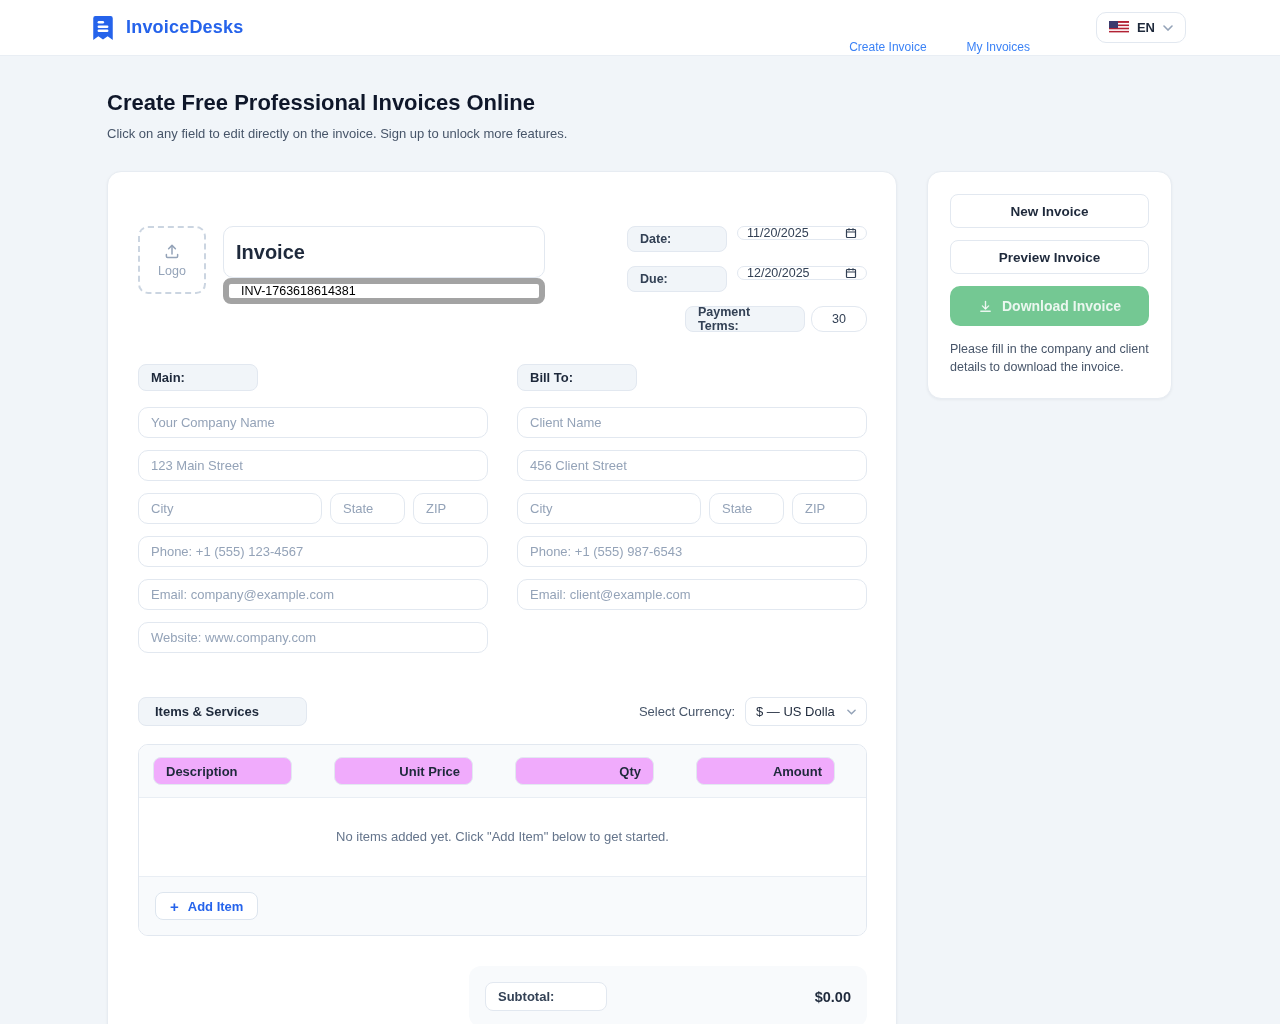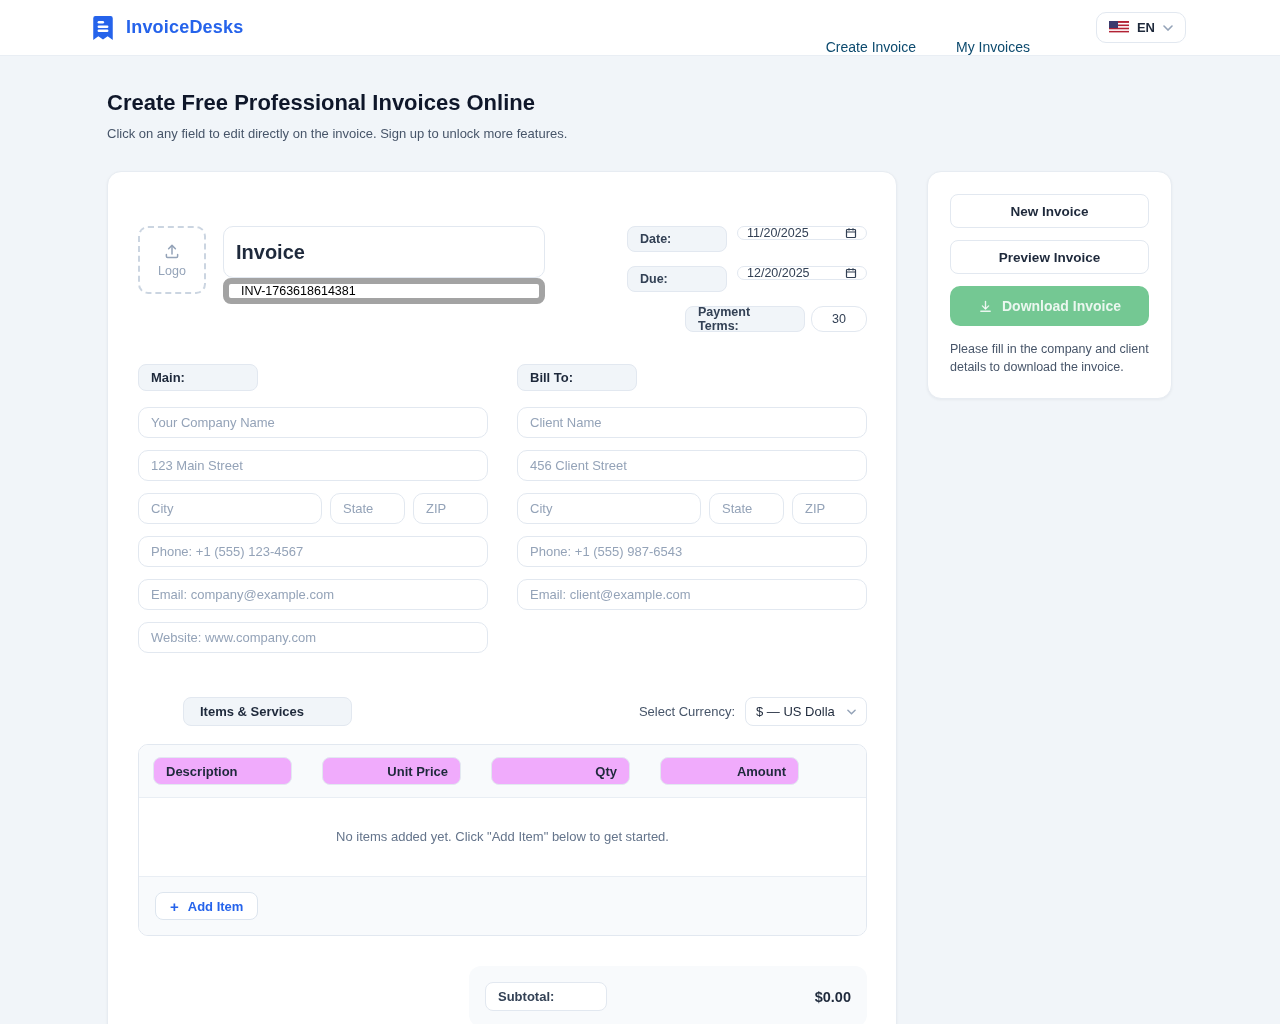--- a/index.html
+++ b/index.html
@@ -12,21 +12,21 @@
 
   
   .topbar {
     height:56px; background:#ffffff; border-bottom:1px solid #e9eef4;
     display:flex; align-items:center; justify-content:space-between;
     padding:0 94px 0 90px;
   }
   .brand { display:flex; align-items:center; gap:10px; }
   .brand-name { font-size:18px; font-weight:700; color:#2563eb; letter-spacing:.2px; }
   .topnav { display:flex; align-items:center; gap:40px; }
-  .nav-link { font-size:14px; font-weight:500; color:#0c4a6e; cursor:pointer;margin-top:38px; }
+  .nav-link { font-size:12px; font-weight:500; color:#3b82f6; cursor:pointer;margin-top:38px; }
   .lang-btn {
     display:flex; align-items:center; gap:8px; margin-left:26px;
     border:1px solid #e2e8f0; border-radius:10px; background:#fff;
     padding:7px 12px; cursor:pointer;
   }
   .lang-btn .lang-code { font-size:13px; font-weight:600; color:#1e293b; }
 
   
   .page { padding:0 107px; }
   .page-title { margin-top:34px; font-size:22px; font-weight:700; color:#0f172a; }
@@ -96,41 +96,41 @@
   .field::placeholder { color:#94a3b8; opacity:1; }
   .csz-row { display:flex; gap:8px; }
   .csz-row .city { flex:1; }
   .csz-row .small { width:75px; flex:none; }
 
   
   .items-head { display:flex; align-items:center; justify-content:space-between; margin-top:32px; }
   .items-pill {
     background:#f1f5f9; border:1px solid #e2e8f0; border-radius:8px;
     height:29px; padding:0 16px; display:flex; align-items:center;
-    font-size:13px; font-weight:700; color:#1e293b; width:169px; cursor:text;margin-left:45px;
+    font-size:13px; font-weight:700; color:#1e293b; width:169px; cursor:text;
   }
   .currency-wrap { display:flex; align-items:center; gap:10px; }
   .currency-label { font-size:13px; font-weight:500; color:#475569; }
   .currency-select {
     width:122px; height:29px; border:1px solid #e2e8f0; border-radius:8px;
     display:flex; align-items:center; justify-content:space-between; padding:0 10px;
     font-size:13px; color:#1e293b; background:#fff; cursor:pointer; white-space:nowrap; overflow:hidden;
   }
 
   .items-table { margin-top:18px; border:1px solid #e2e8f0; border-radius:10px; overflow:hidden; }
   .items-thead {
     background:#f8fafc; border-bottom:1px solid #e9eef4; padding:12px 14px;
     display:flex; gap:30px;
   }
   .th-box {
     width:139px; flex:none; height:28px; background:#f0abfc; border:1px solid #e2e8f0;
     border-radius:8px; display:flex; align-items:center; padding:0 12px;
     font-size:13px; font-weight:700; color:#1e293b; cursor:text;
   }
-  .th-box.right { justify-content:flex-end; }
+  .th-box.right { justify-content:flex-end;margin-left:12px; }
   .items-tbody { background:#fff; padding:30px 20px; text-align:center; border-bottom:1px solid #e9eef4; }
   .empty-msg { font-size:13px; color:#64748b; line-height:18px; }
   .items-tfoot { background:#f8fafc; padding:15px 16px; }
   .add-item-btn {
     display:inline-flex; align-items:center; gap:9px; background:#fff;
     border:1px solid #dde5ee; border-radius:8px; height:28px; padding:0 14px;
     font-family:"Liberation Sans", sans-serif; font-size:13px; font-weight:600;
     color:#2563eb; cursor:pointer;
   }
   .plus-glyph { font-size:15px; font-weight:600; color:#2563eb; line-height:1; }

